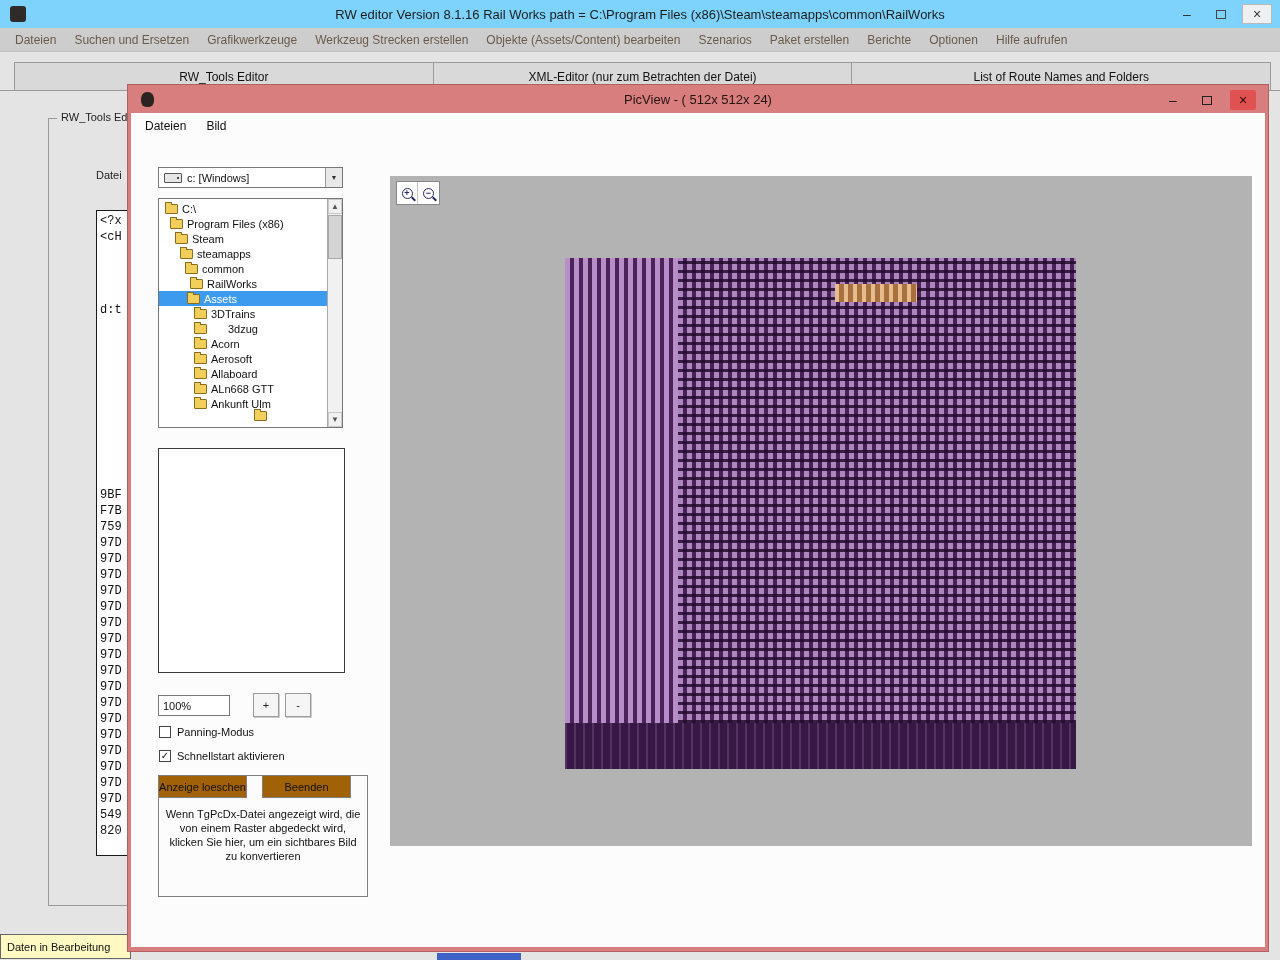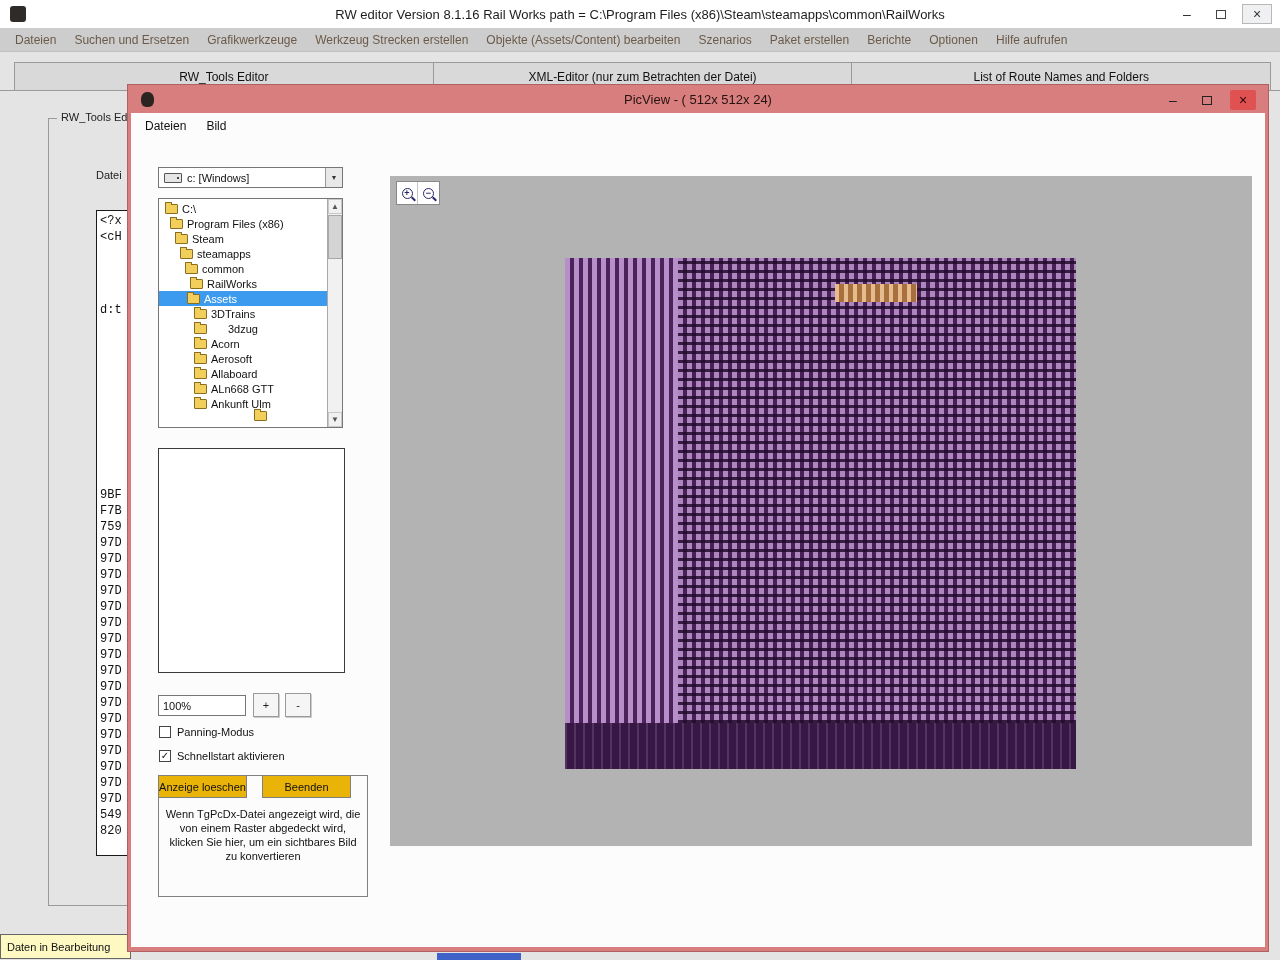--- a/index.html
+++ b/index.html
@@ -1,21 +1,21 @@
 <!DOCTYPE html>
 <html><head>
 <meta charset="utf-8">
 <style>
   * { box-sizing: border-box; }
   body { margin:0; width:1280px; height:960px; overflow:hidden;
          font-family:"Liberation Sans", sans-serif; background:#222; }
   #screen { position:relative; width:1280px; height:960px; background:#e4e4e4; overflow:hidden; }
 
   
-  .mw-titlebar { position:absolute; left:0; top:0; width:1280px; height:28px; background:#ffffff; }
+  .mw-titlebar { position:absolute; left:0; top:0; width:1280px; height:28px; background:#7dd3fc; }
   .mw-icon { position:absolute; left:10px; top:6px; width:16px; height:16px; background:#2f2b28; border-radius:3px; }
   .mw-title { position:absolute; left:0; top:0; width:100%; height:28px; display:flex; align-items:center; justify-content:center;
               font-size:13px; color:#1c1c1c; }
   .mw-buttons { position:absolute; right:8px; top:4px; display:flex; gap:8px; align-items:center; }
   .mw-btn { width:26px; height:20px; display:flex; align-items:center; justify-content:center; font-size:14px; color:#333; }
   .mw-btn.max i { width:10px; height:9px; border:1.5px solid #444; display:block; }
   .mw-btn.close { background:#eef0f2; border:1px solid #b8b8b8; width:30px; }
 
   .mw-menubar { position:absolute; left:0; top:28px; width:1280px; height:24px; background:#cdcdcd;
                 display:flex; align-items:center; padding-left:6px; border-bottom:1px solid #c0c0c0; }
@@ -72,34 +72,34 @@
   .folder::before { content:""; position:absolute; top:-3px; left:-1px; width:5px; height:2px; background:#f2cf5a;
                     border:1px solid #8a6d1f; border-bottom:none; border-radius:1px 1px 0 0; }
   .scrollbar { position:absolute; right:0; top:0; width:15px; height:100%; background:#f1f1f1; border-left:1px solid #aaa; }
   .sb-btn { height:15px; display:flex; align-items:center; justify-content:center; font-size:8px; color:#555;
             background:#f1f1f1; border:1px solid #c8c8c8; }
   .sb-btn.down { position:absolute; bottom:0; left:0; width:100%; }
   .sb-thumb { position:absolute; top:16px; left:0; width:100%; height:44px; background:#d4d4d4; border:1px solid #a8a8a8; }
 
   .listbox2 { position:absolute; left:27px; top:335px; width:187px; height:225px; background:#fff; border:1px solid #3a3a3a; }
 
-  .zoom-input { position:absolute; left:27px; top:582px; width:88px; height:21px; border:1px solid #767676; background:#fff;
+  .zoom-input { position:absolute; left:27px; top:582px; width:72px; height:21px; border:1px solid #767676; background:#fff;
                 font-size:11px; color:#111; display:flex; align-items:center; padding-left:4px; }
   .small-btn { position:absolute; width:26px; height:24px; top:580px; background:#f5f5f5; border:1px solid #9a9a9a;
                display:flex; align-items:center; justify-content:center; font-size:11px; color:#222; box-shadow:1px 1px 0 #ccc; }
   .small-btn.plus { left:122px; } .small-btn.minus { left:154px; }
 
   .cb-row { position:absolute; left:28px; display:flex; align-items:center; gap:6px; font-size:11px; color:#111; }
   .cb-row.first { top:613px; } .cb-row.second { top:637px; }
   .cb-box { width:12px; height:12px; border:1px solid #444; background:#fff; display:flex; align-items:center;
             justify-content:center; font-size:10px; color:#111; line-height:1; }
 
   .panel { position:absolute; left:27px; top:662px; width:210px; height:122px; border:1px solid #808080; background:#fcfcfc; }
   .panel-buttons { display:flex; height:22px; }
-  .panel-btn { flex:1; border:1px solid #808080; margin:-1px 16px 0 -1px; background:#eab308; font-size:11px; color:#111;
+  .panel-btn { flex:1; border:1px solid #808080; margin:-1px 16px 0 -1px; background:#a16207; font-size:11px; color:#111;
                display:flex; align-items:center; justify-content:center; }
   .panel-text { padding:9px 6px; font-size:11px; color:#111; text-align:center; line-height:14px; }
 
   .viewer { position:absolute; left:259px; top:63px; width:862px; height:670px; background:#b3b3b3; }
   .zoom-tools { position:absolute; left:6px; top:5px; display:flex; background:#fff; border:1px solid #888; }
   .zoom-tool { width:21px; height:22px; display:flex; align-items:center; justify-content:center; border-right:1px solid #c4c4c4; }
   .zoom-tool:last-child { border-right:none; }
   .mag { position:relative; width:11px; height:11px; border:1.5px solid #26266a; border-radius:50%; }
   .mag::after { content:""; position:absolute; width:5px; height:2px; background:#26266a; transform:rotate(45deg); right:-4px; bottom:-2px; }
   .mag b { position:absolute; inset:0; display:flex; align-items:center; justify-content:center; font-size:9px; color:#26266a; font-weight:bold; }

